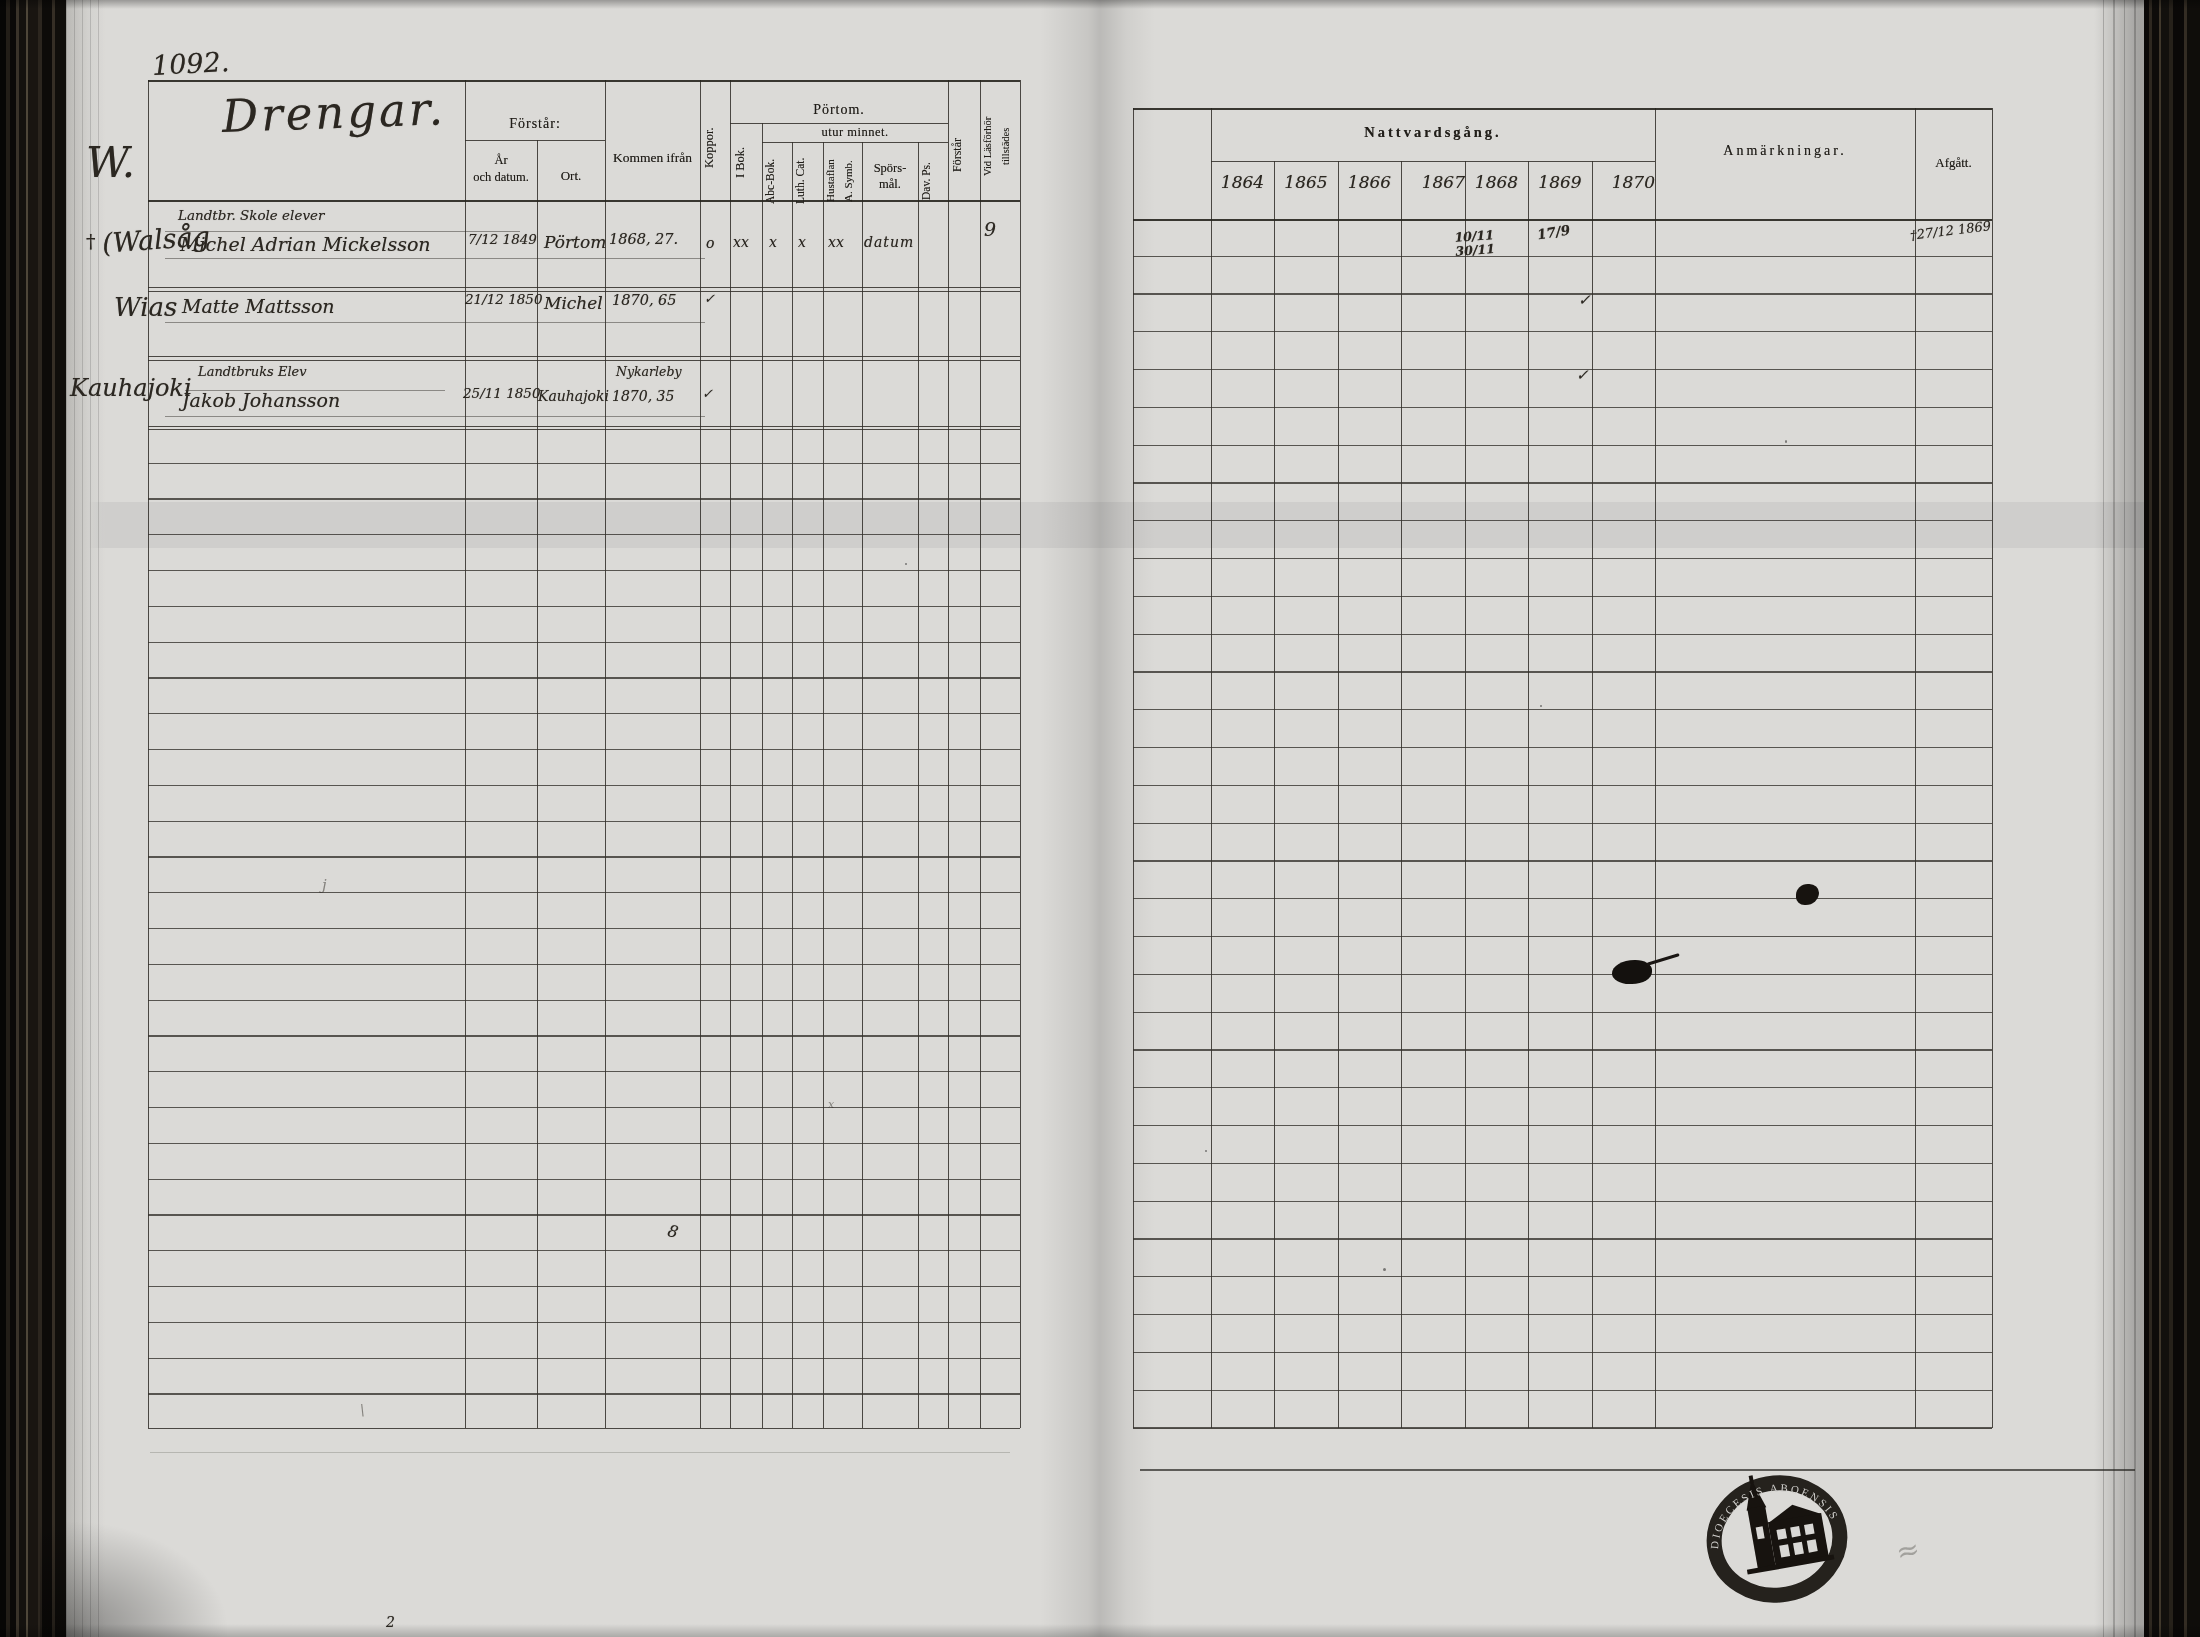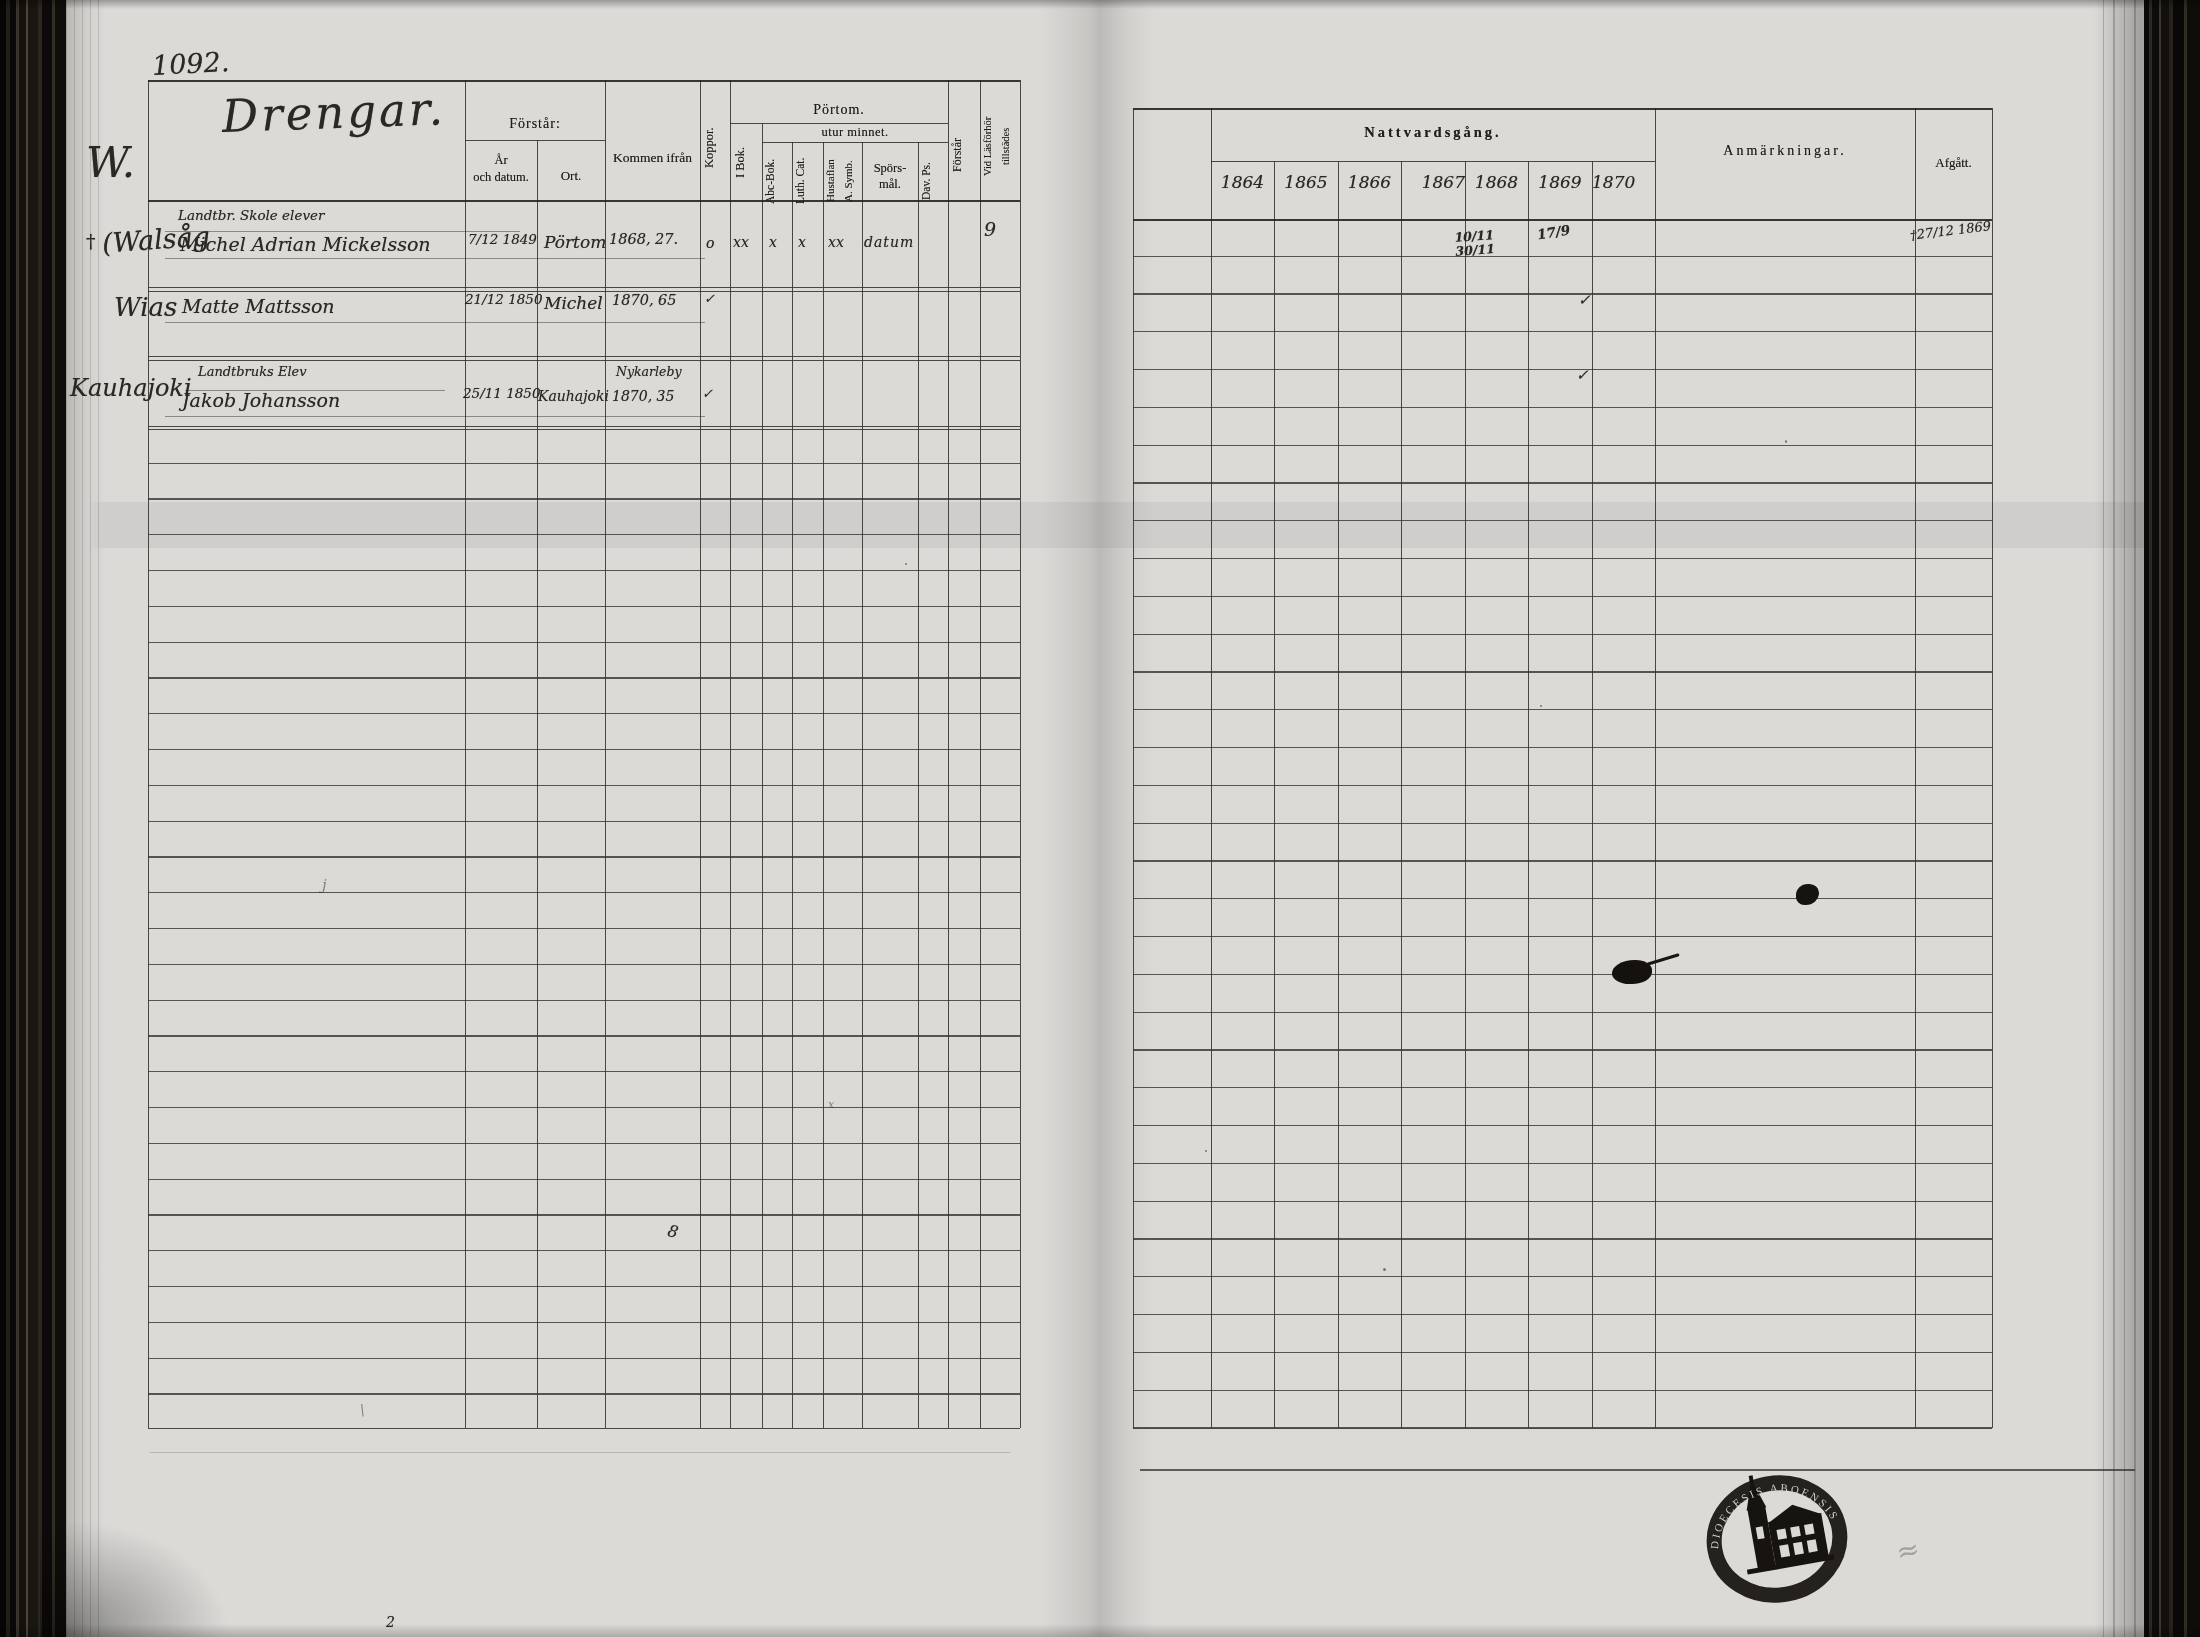--- a/index.html
+++ b/index.html
@@ -187,21 +187,21 @@
   <div class="rows rows-right" style="left:1133px;top:219px;width:859px;height:1209px"></div>
   <i class="hl2" style="left:1140px;top:1469px;width:995px;background:rgba(40,38,34,.7)"></i>
 
   <div class="pt ctr" style="left:1211px;top:124px;width:444px;font-size:14.5px;font-weight:bold;letter-spacing:3px">Nattvardsgång.</div>
   <div class="hw ctr" style="left:1211px;top:172px;width:63px;font-size:17px;text-align:center">1864</div>
   <div class="hw ctr" style="left:1274px;top:172px;width:64px;font-size:17px;">1865</div>
   <div class="hw ctr" style="left:1338px;top:172px;width:63px;font-size:17px;text-align:center">1866</div>
   <div class="hw ctr" style="left:1401px;top:172px;width:64px;font-size:17px;text-align:right">1867</div>
   <div class="hw ctr" style="left:1465px;top:172px;width:63px;font-size:17px;text-align:center">1868</div>
   <div class="hw ctr" style="left:1528px;top:172px;width:64px;font-size:17px;text-align:center">1869</div>
-  <div class="hw ctr" style="left:1592px;top:172px;width:63px;font-size:17px;text-align:left">1870</div>
+  <div class="hw ctr" style="left:1592px;top:172px;width:63px;font-size:17px;text-align:right">1870</div>
   <div class="pt ctr" style="left:1655px;top:143px;width:260px;font-size:14px;letter-spacing:3px">Anmärkningar.</div>
   <div class="pt ctr" style="left:1915px;top:155px;width:77px;font-size:13px">Afgått.</div>
 
   <div class="hw" style="left:1455px;top:228px;width:80px;font-size:12.5px;font-weight:bold;transform:rotate(-4deg);white-space:normal;line-height:14px">10/11 30/11</div>
   <div class="hw" style="left:1537px;top:224px;font-size:13.5px;font-weight:bold;transform:rotate(-9deg)">17/9</div>
   <div class="hw" style="left:1578px;top:291px;font-size:15px">✓</div>
   <div class="hw" style="left:1576px;top:366px;font-size:15px">✓</div>
   <div class="hw" style="left:1910px;top:223px;font-size:13px;transform:rotate(-7deg)">†27/12 1869</div>
 
   <div class="abs blob1"></div>

